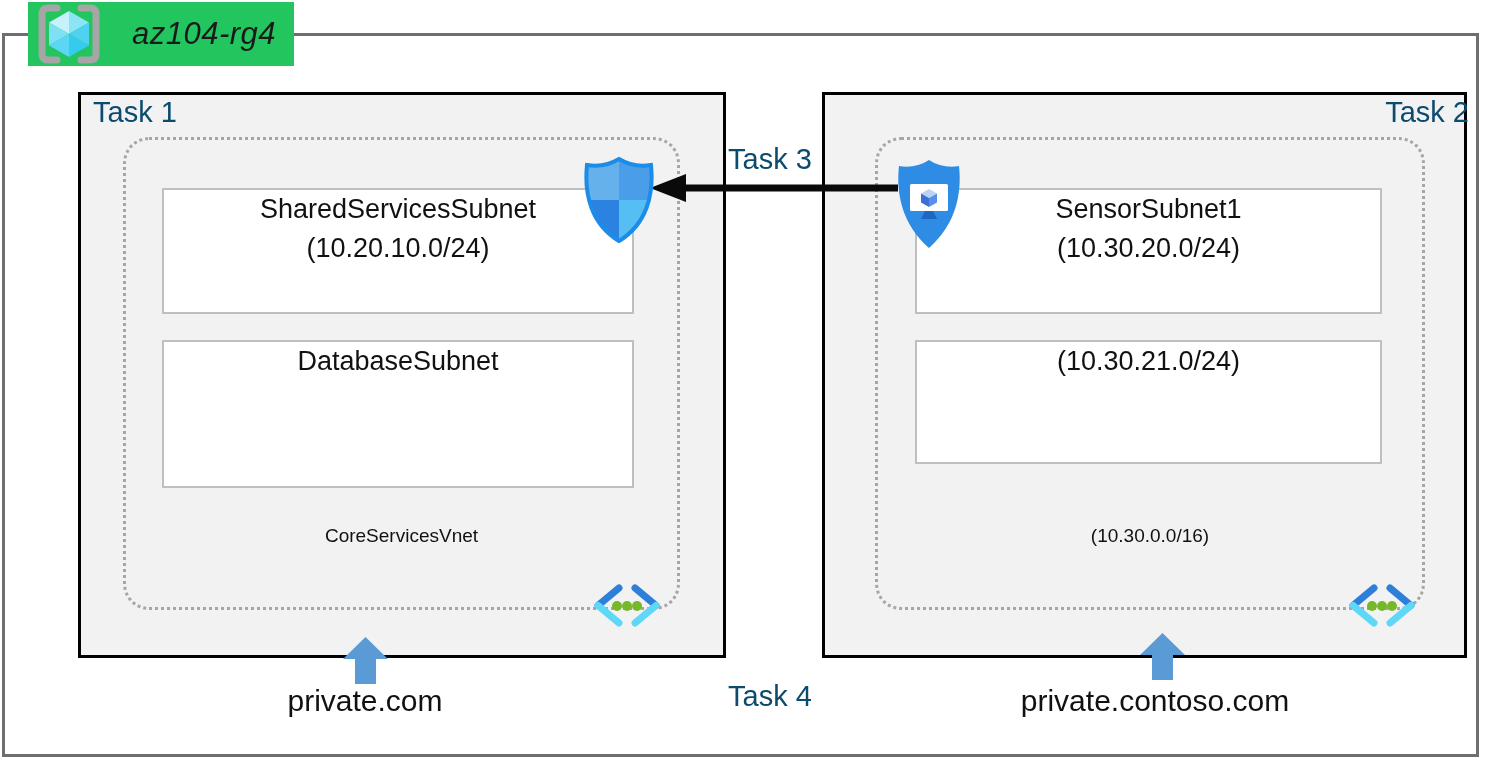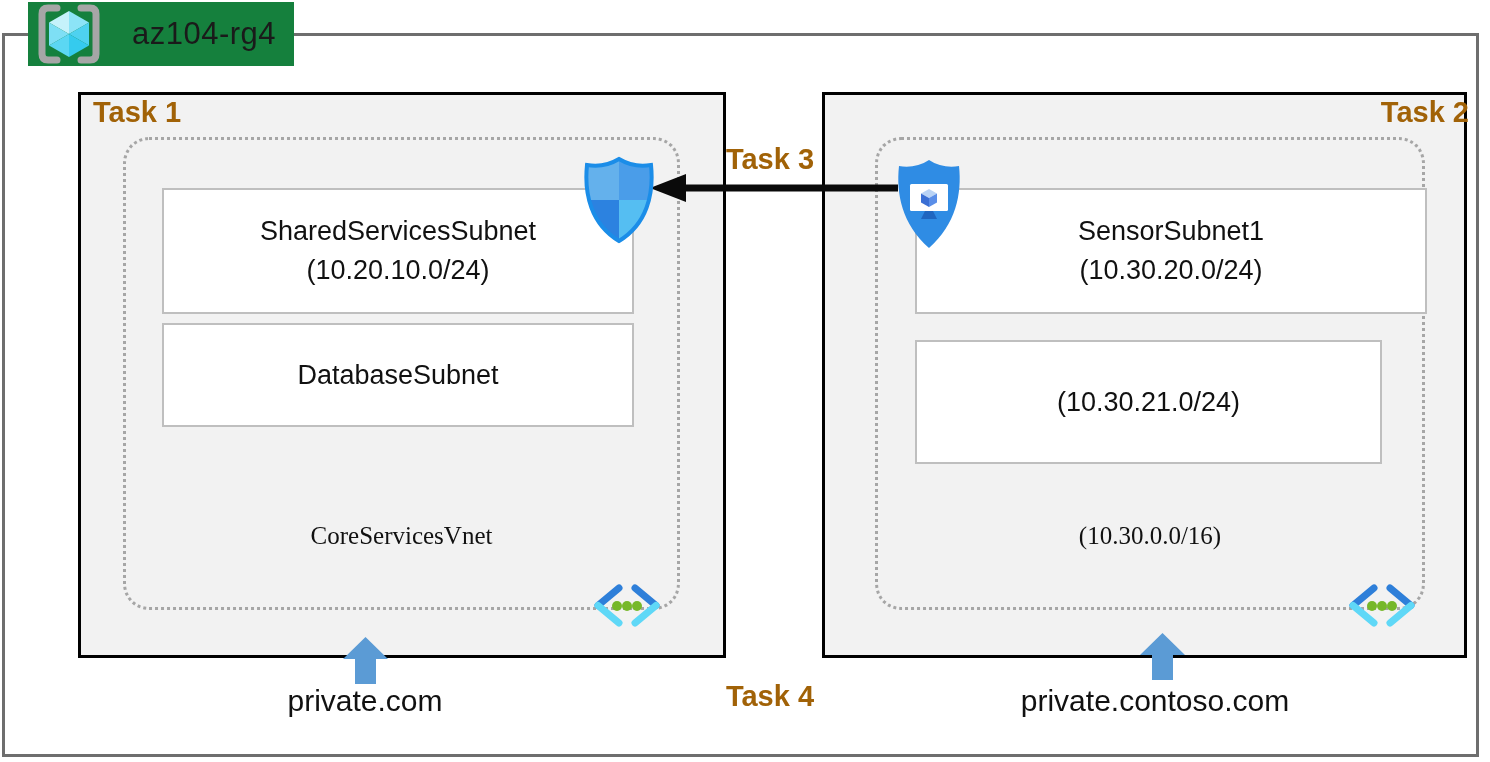--- a/index.html
+++ b/index.html
@@ -8,66 +8,67 @@
 
   .abs { position: absolute; }
 
   
   .rg-border {
     left: 2px; top: 33px; width: 1477px; height: 724px;
     border: 3px solid #6e6e6e;
   }
   .rg-header {
     left: 28px; top: 2px; height: 64px;
-    background: #15803d;
+    background: #22c55e;
     display: flex; align-items: center; gap: 26px;
     padding: 0 18px 0 4px;
+    font-style: italic;
   }
   .rg-name { font-size: 31px; color: #1a1a1a; letter-spacing: 0.5px; white-space: nowrap; }
 
   
   .task-box {
     background: #f2f2f2;
     border: 3px solid #000;
   }
   .task-box.left  { left: 78px;  top: 92px; width: 648px; height: 566px; }
   .task-box.right { left: 822px; top: 92px; width: 645px; height: 566px; }
 
   .task-label {
-    font-size: 29px; font-weight: bold; color: #a16207; white-space: nowrap;
+    font-size: 29px; font-weight: normal; color: #0c4a6e; white-space: nowrap;
   }
   .task1-label { left: 93px;  top: 96px; }
   .task2-label { left: 1304px; top: 96px; width: 165px; text-align: right; }
   .task3-label { left: 700px; top: 143px; width: 140px; text-align: center; }
   .task4-label { left: 690px; top: 680px; width: 160px; text-align: center; }
 
   
   .vnet-dotted {
     border: 3px dotted #a6a6a6;
     border-radius: 26px;
   }
   .vnet-dotted.left  { left: 123px; top: 137px; width: 557px; height: 473px; }
   .vnet-dotted.right { left: 875px; top: 137px; width: 550px; height: 473px; }
 
   
   .subnet-box {
     background: #ffffff;
     border: 2px solid #bfbfbf;
-    display: flex; flex-direction: column; align-items: center; justify-content: center;
+    display: flex; flex-direction: column; align-items: center; 
     text-align: center;
   }
   .subnet-box .line { font-size: 27px; line-height: 39px; color: #111; }
   .sb-l1 { left: 162px; top: 188px; width: 472px; height: 126px; }
-  .sb-l2 { left: 162px; top: 323px; width: 472px; height: 104px; }
-  .sb-r1 { left: 915px; top: 188px; width: 512px; height: 126px; }
+  .sb-l2 { left: 162px; top: 340px; width: 472px; height: 148px; }
+  .sb-r1 { left: 915px; top: 188px; width: 467px; height: 126px; }
   .sb-r2 { left: 915px; top: 340px; width: 467px; height: 124px; }
 
   
   .vnet-label { text-align: center; }
-  .vnet-label .line { font-size: 25px; line-height: 39px; color: #111; font-family: Liberation Serif, serif; }
+  .vnet-label .line { font-size: 19px; line-height: 39px; color: #111; }
   .vnet-label.left  { left: 123px; top: 516px; width: 557px; }
   .vnet-label.right { left: 875px; top: 516px; width: 550px; }
 
   
   .rg-icon-wrap   { width: 74px; height: 62px; flex: 0 0 auto; }
   .nsg-icon-wrap  { left: 583px; top: 156px; width: 72px; height: 88px; z-index: 6; }
   .asg-icon-wrap  { left: 896px; top: 158px; width: 66px; height: 92px; z-index: 6; }
   .vnet-icon-left  { left: 591px; top: 583px; width: 72px; height: 45px; z-index: 5; }
   .vnet-icon-right { left: 1346px; top: 583px; width: 72px; height: 45px; z-index: 5; }
 

